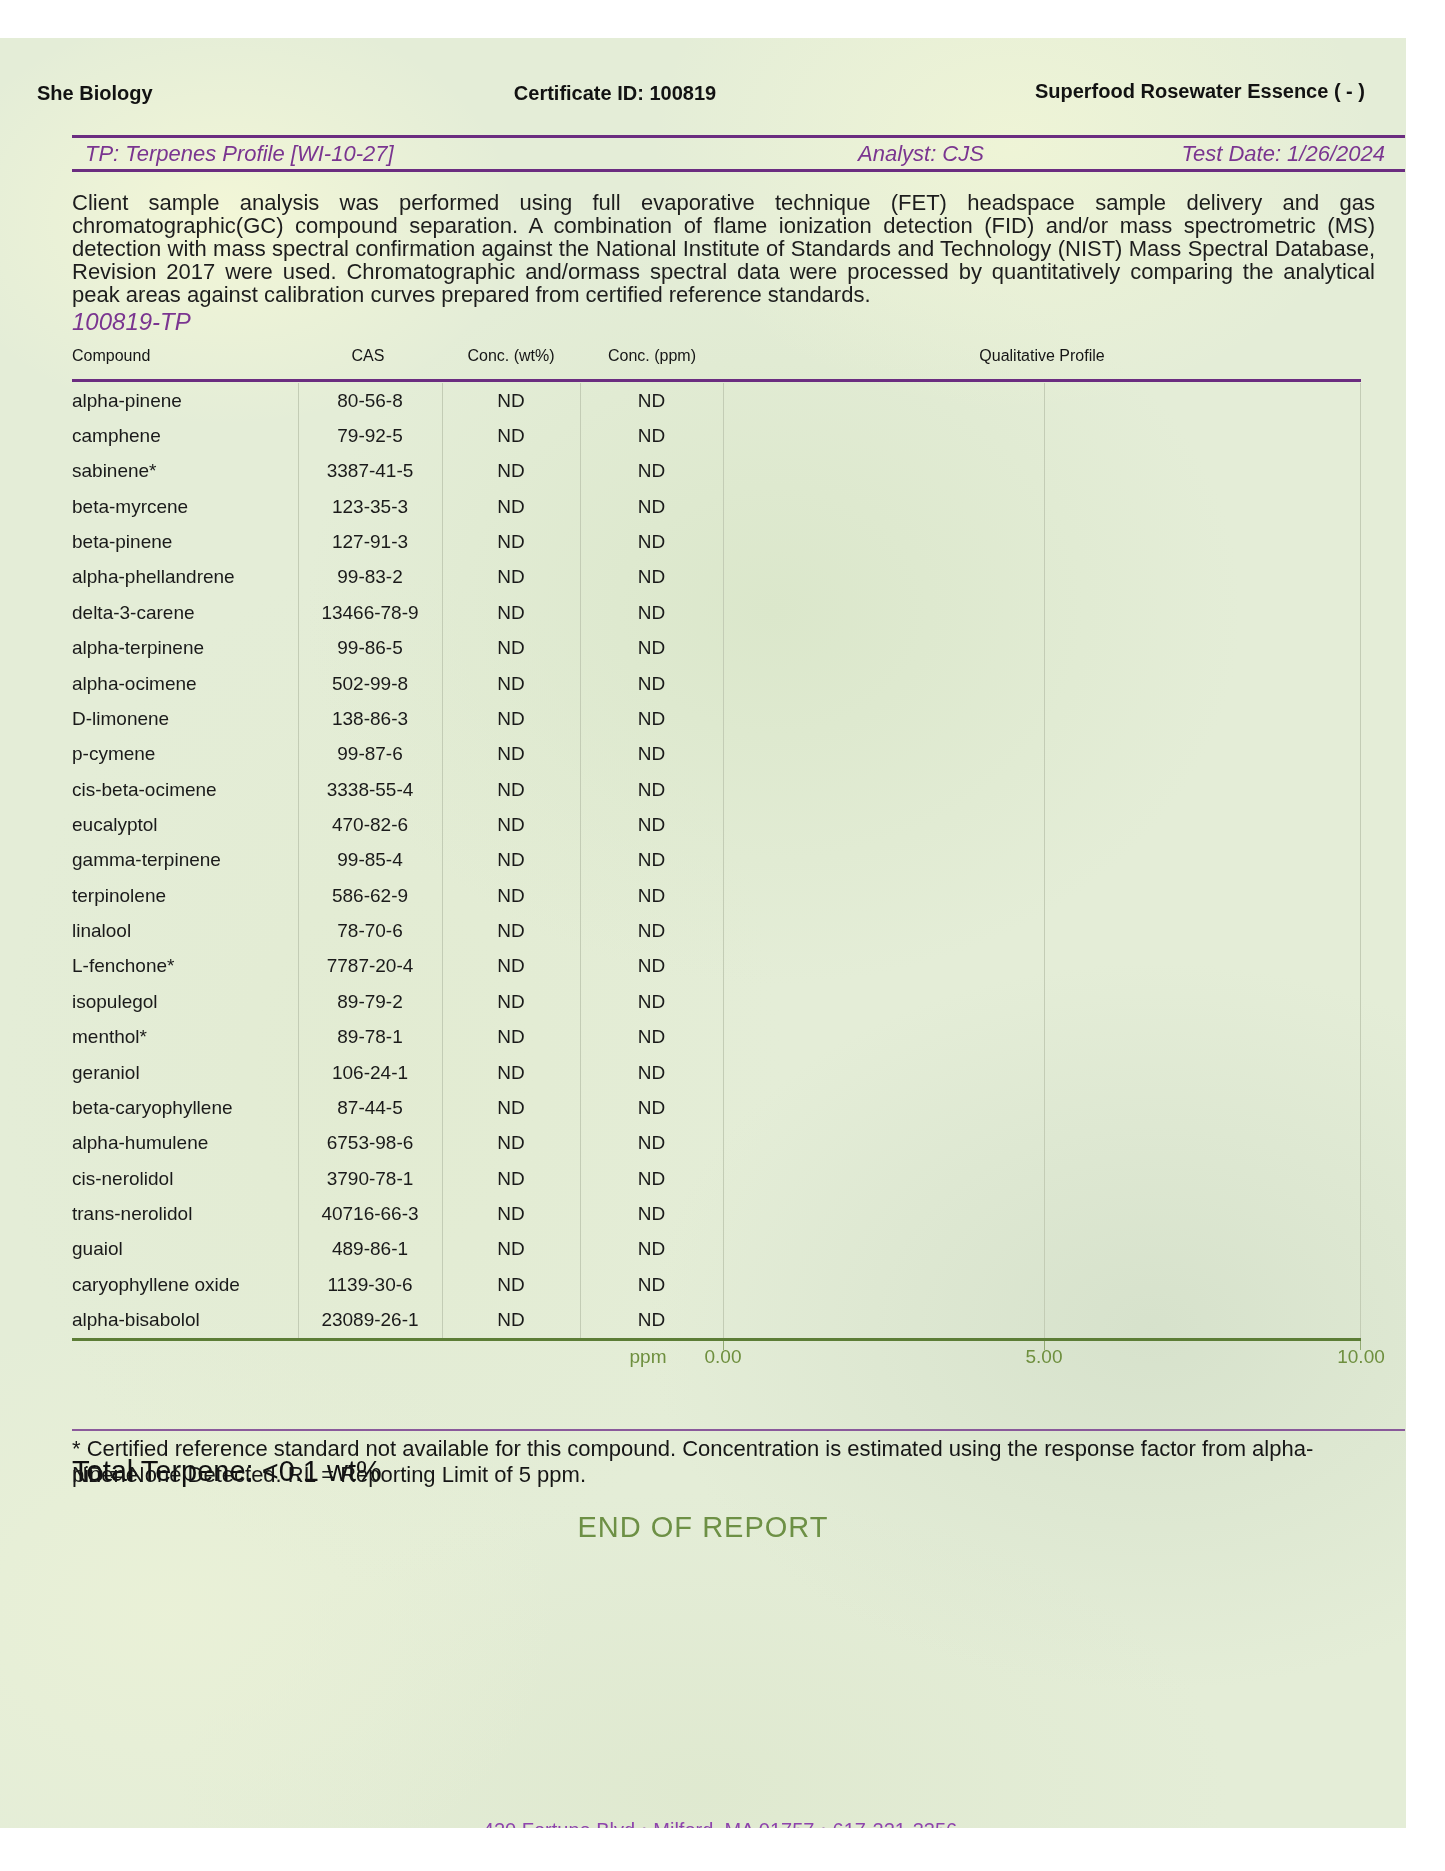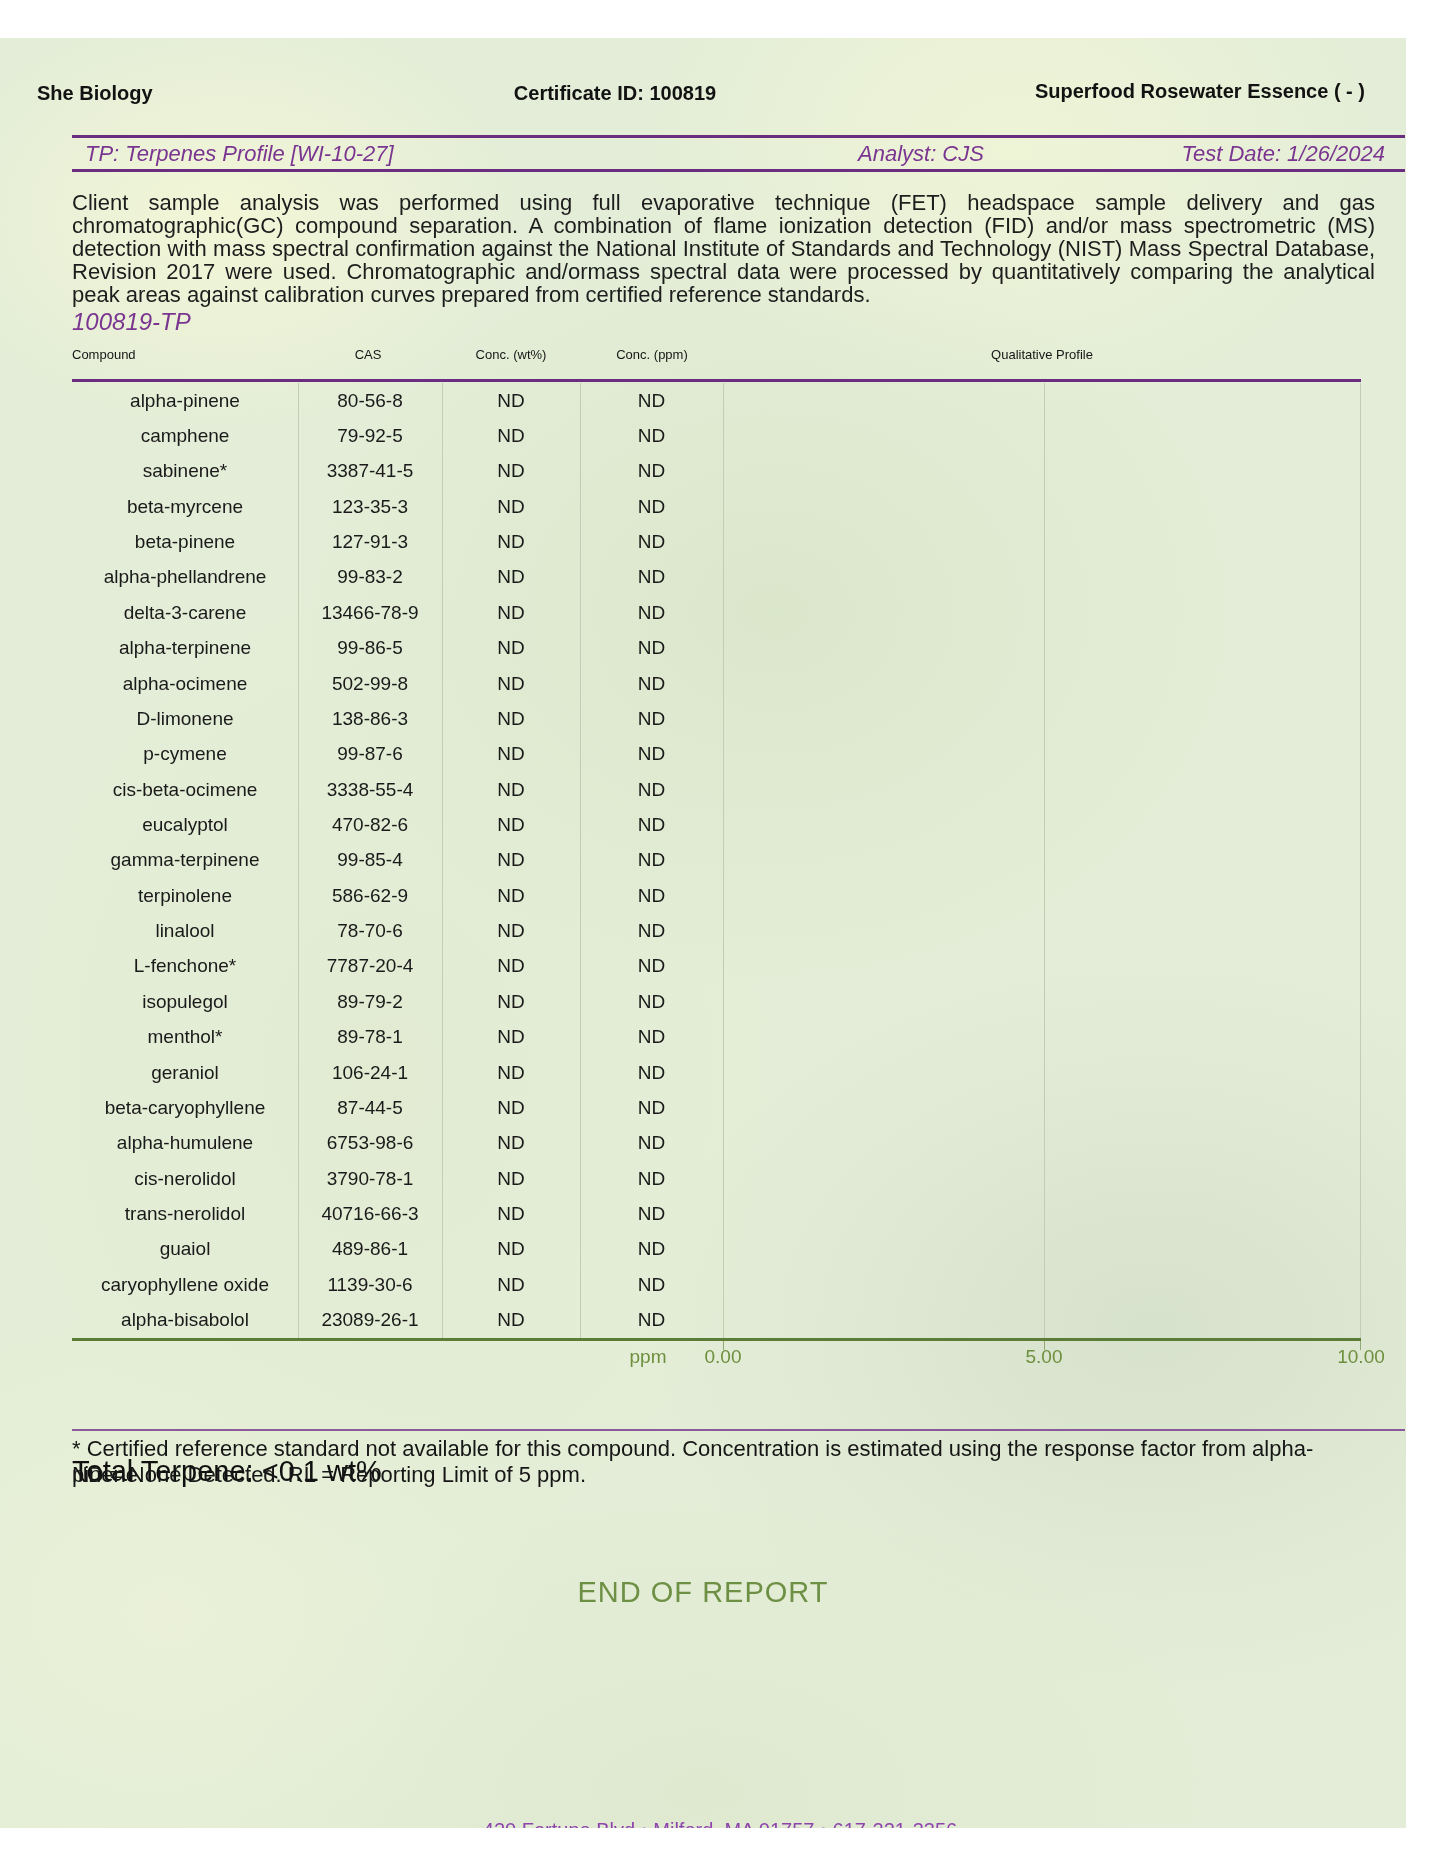--- a/index.html
+++ b/index.html
@@ -22,38 +22,38 @@
   .abs{position:absolute;}
   .topbar-text{font-size:20px;color:#121212;font-weight:bold;}
   .rule{position:absolute;background:#6b2d80;height:3px;}
   .purple-i{color:#7a3590;font-style:italic;}
   .tp-title{font-size:22px;}
   .method{
     position:absolute;left:72px;top:153px;width:1303px;margin:0;
     font-size:22px;line-height:23px;text-align:justify;color:#1d1d1d;
   }
   .sample-id{font-size:24px;}
-  .th{font-size:13px;color:#161616;}
+  .th{font-size:16px;color:#161616;}
   .center{transform:translateX(-50%);white-space:nowrap;}
   #tbody{position:absolute;left:72px;top:345px;width:1289px;height:955px;}
   .trow{display:flex;height:35.37px;align-items:center;font-size:19px;color:#1a1a1a;}
-  .c-compound{width:226px;text-align:center;}
+  .c-compound{width:226px;text-align:left;}
   .c-cas{width:144px;text-align:center;}
   .c-wt{width:138px;text-align:center;}
   .c-ppm{width:143px;text-align:center;}
   .c-chart{flex:1;}
   .vline{position:absolute;top:0;bottom:0;width:1px;background:#c3ccb5;}
   .axis-line{position:absolute;left:72px;top:1300px;width:1289px;height:2.5px;background:#5c7d36;}
   .tick{position:absolute;top:1303px;width:1px;height:9px;background:#93aa74;}
   .axis-label{position:absolute;top:1308px;font-size:19px;color:#6e8f3e;}
   .total{font-size:29px;color:#101010;}
   .thin-rule{position:absolute;background:#7a4090;height:1.5px;opacity:.85;}
   .footnote{position:absolute;left:72px;width:1303px;font-size:22px;color:#161616;}
   .end-report{
-    position:absolute;left:0;top:1538px;width:1406px;text-align:center;
+    position:absolute;left:0;top:1473px;width:1406px;text-align:center;
     font-size:29px;color:#6d9045;letter-spacing:1px;
   }
   .footer-center{position:absolute;left:34px;top:1779px;width:1372px;text-align:center;
     font-size:20px;color:#8e44ad;line-height:27px;}
 </style>
 </head>
 <body>
 
 <div class="page">
 

